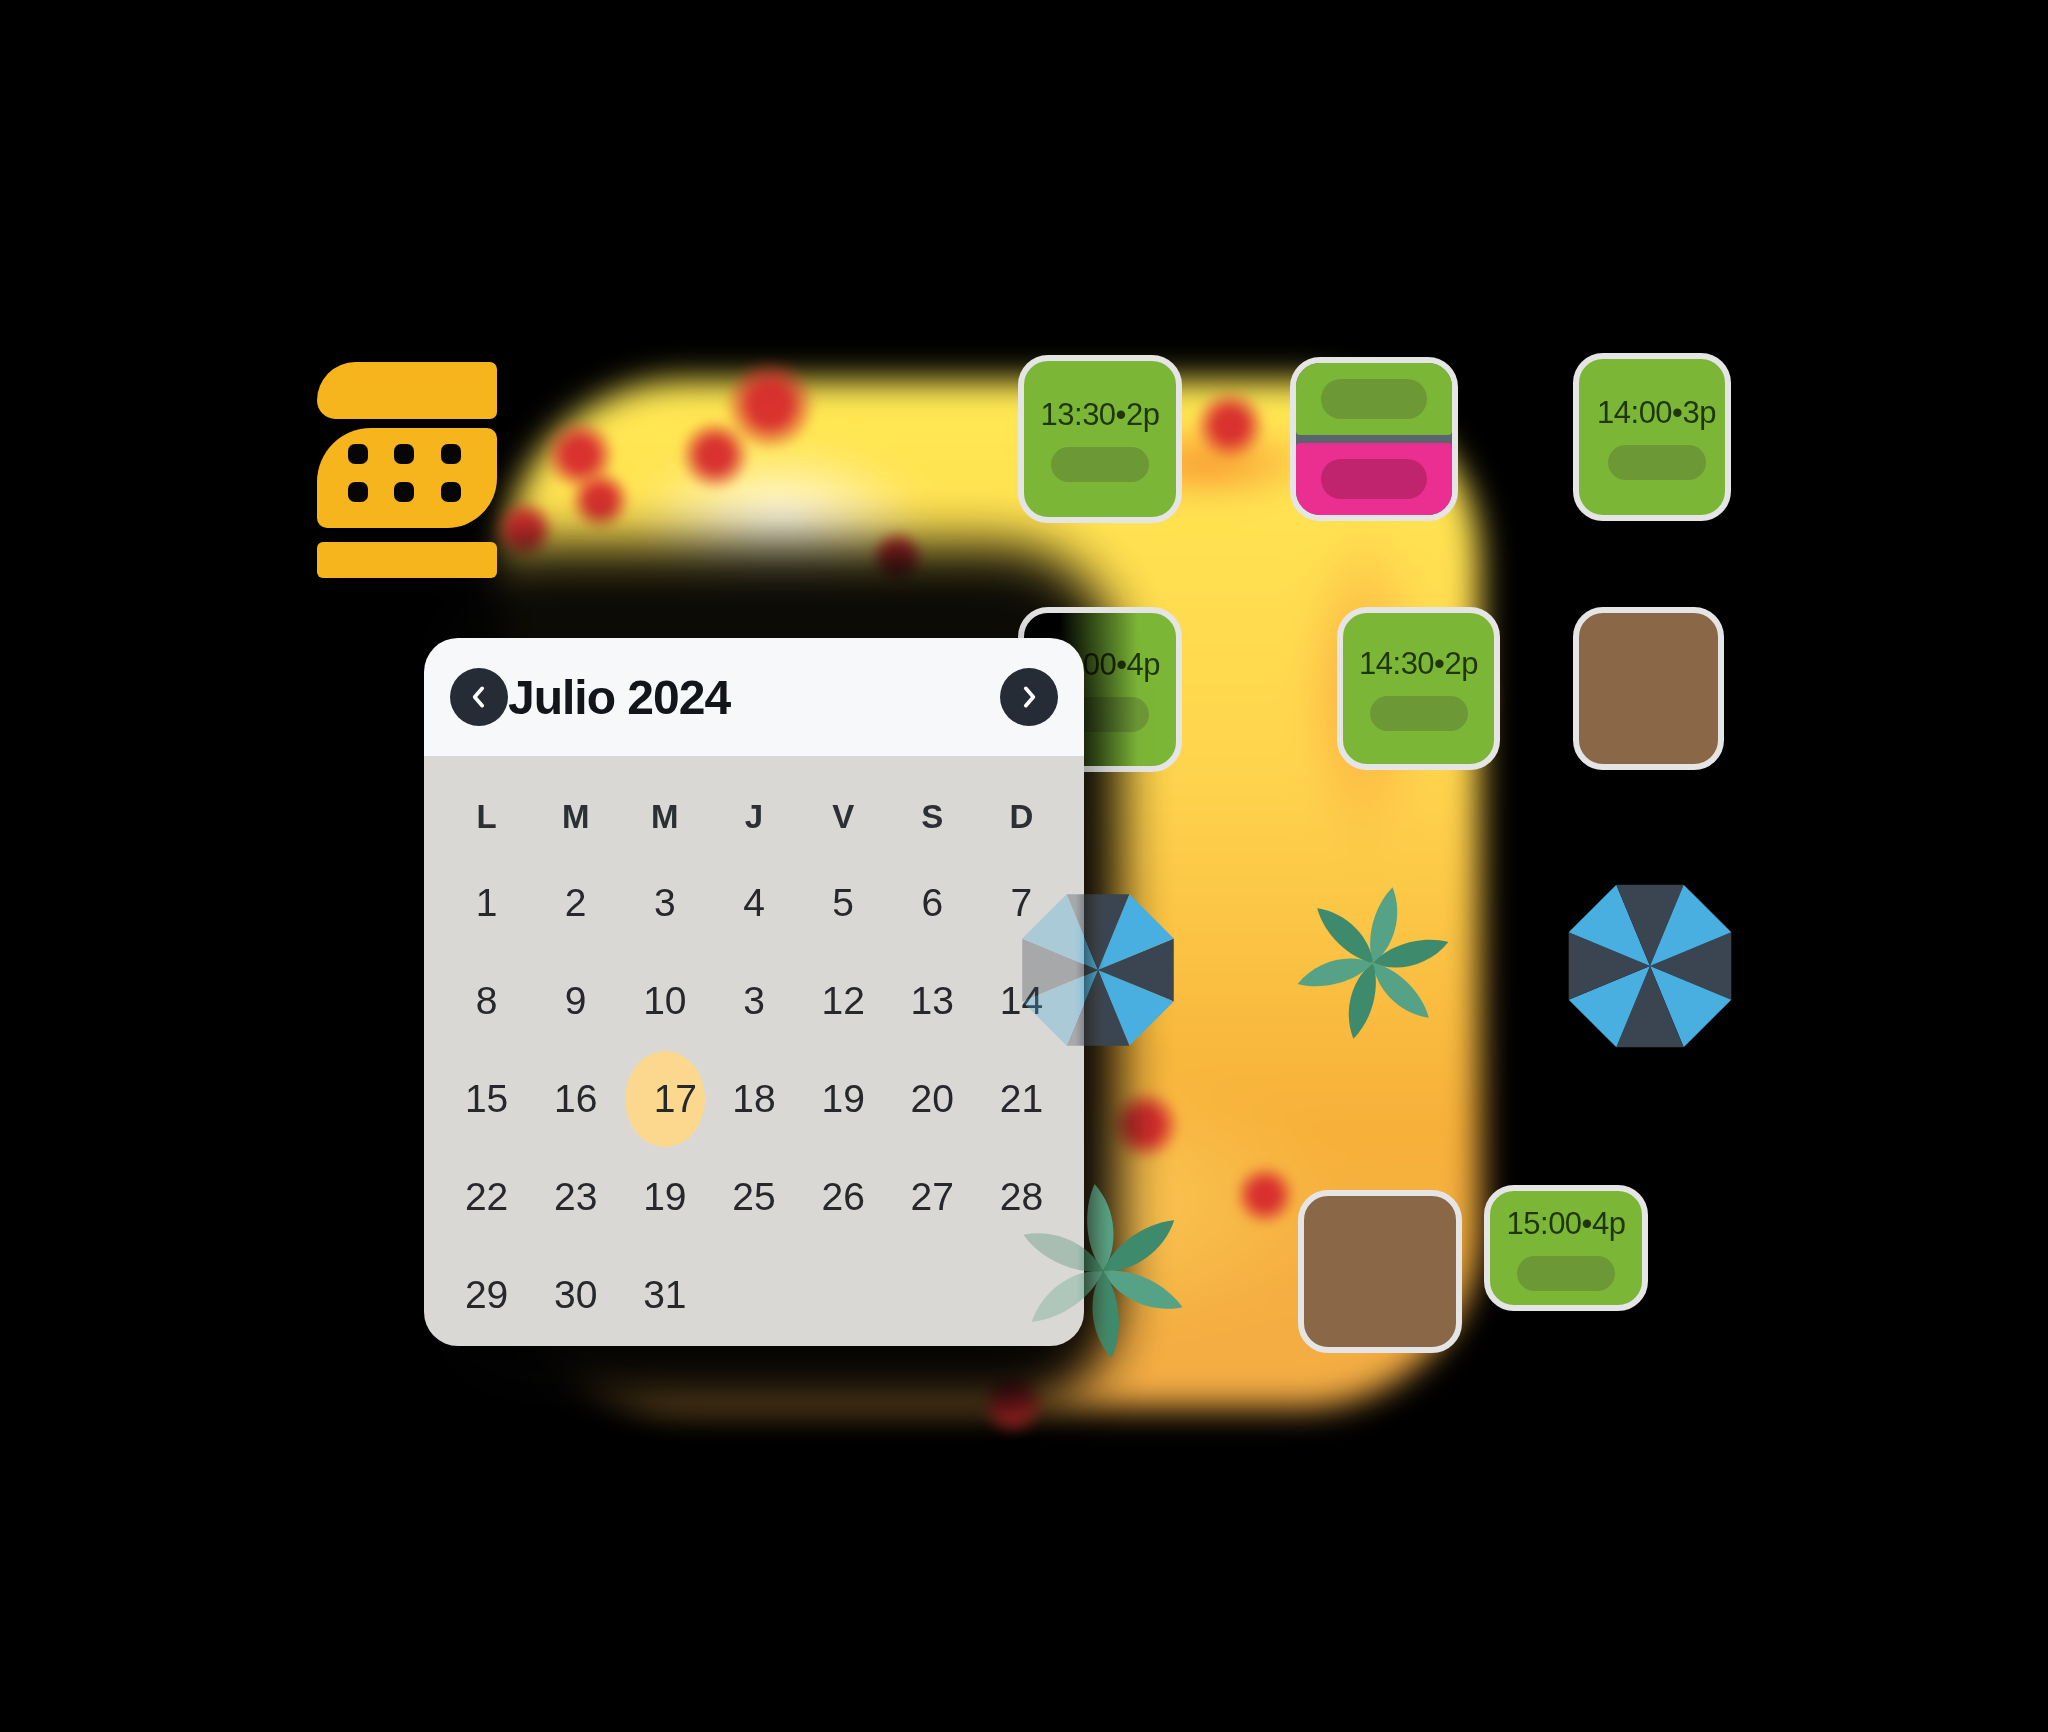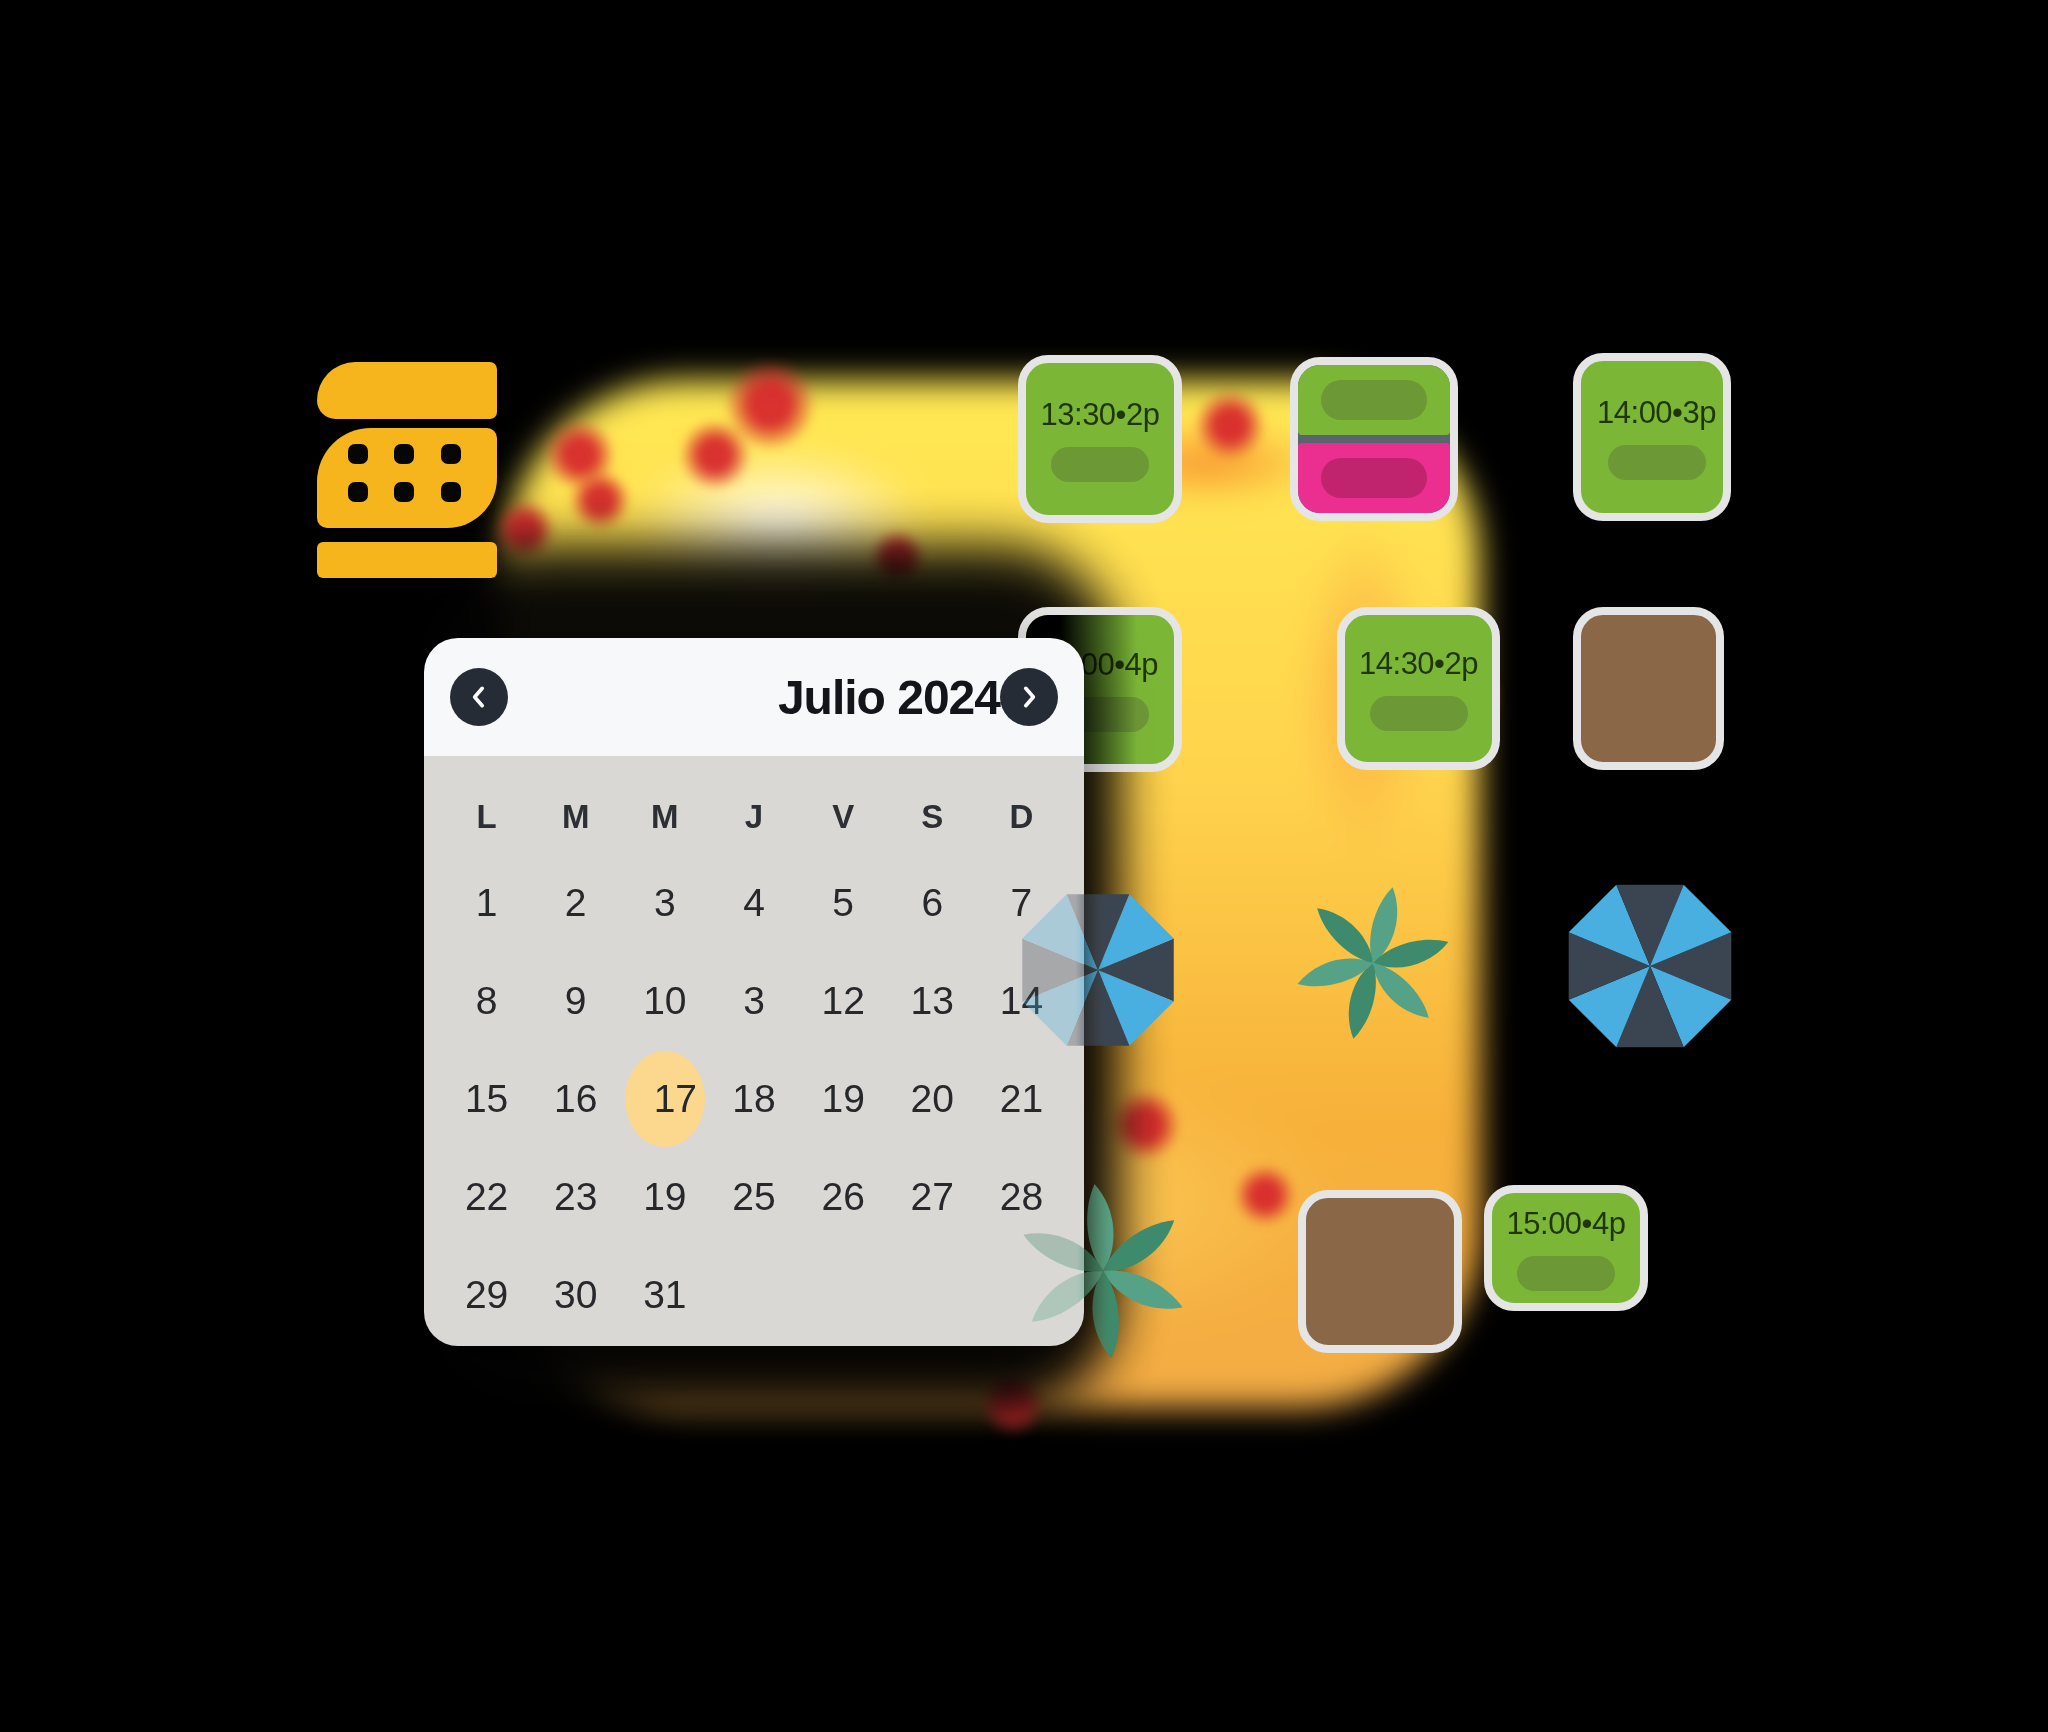--- a/index.html
+++ b/index.html
@@ -37,36 +37,36 @@
   .logo .dot { position:absolute; width:20px; height:20px; border-radius:7px; background:#060606; }
 
   
   .calendar { position:absolute; left:424px; top:638px; width:660px; height:708px;
     border-radius:34px; overflow:hidden; z-index:6;
     box-shadow:0 24px 60px rgba(0,0,0,0.55); }
   .cal-header { height:118px; background:#f7f8fa; display:flex; align-items:center;
     padding:0 26px; }
   .nav-btn { width:58px; height:58px; border-radius:50%; background:#252c35; border:none;
     display:flex; align-items:center; justify-content:center; flex:0 0 auto; cursor:pointer; }
-  .cal-title { flex:1; text-align:right; font-size:48px; font-weight:bold;
+  .cal-title { flex:1; text-align:left; font-size:48px; font-weight:bold;
     letter-spacing:-1px; color:#12151a; }
   .cal-body { height:590px; background:#dad8d5; padding:24px 18px 0 18px;
     background-image:radial-gradient(closest-side at 18% 0%, rgba(255,255,255,0.5), rgba(255,255,255,0) 70%); }
   .cal-grid { display:grid; grid-template-columns:repeat(7,1fr);
     grid-template-rows:74px repeat(5,98px); }
   .dow { display:flex; align-items:center; justify-content:center;
     font-size:33px; font-weight:bold; color:#2c2f34; }
   .cell { position:relative; display:flex; align-items:center; justify-content:center;
     font-size:39px; color:#26282c; cursor:pointer; }
   .day-highlight { position:absolute; width:80px; height:96px; border-radius:50%;
     background:#fcd88e; left:50%; top:50%; transform:translate(-50%,-50%); }
   .day-num { position:relative;margin-left:21px; }
 
   
-  .table-card { position:absolute; z-index:4; border:8px solid #e5e5e5; border-radius:30px;
+  .table-card { position:absolute; z-index:4; border:6px solid #e5e5e5; border-radius:30px;
     background:#7cb637; display:flex; flex-direction:column; align-items:center;
     justify-content:center; gap:14px; overflow:hidden; cursor:pointer; }
   .table-card .t-label { font-size:31px; font-weight:500; color:#1f3608; letter-spacing:-0.5px; }
   .table-card .t-pill { width:98px; height:35px; border-radius:18px; background:#6d9836; }
   .table-card.brown { background:#8a6747; }
 
   .table-card.split { gap:0; padding:0; justify-content:space-between; background:#59646f; }
   .table-card.split .half { width:100%; height:calc(50% - 4px); display:flex;
     align-items:center; justify-content:center; }
   .table-card.split .half.green { background:#7cb637; border-radius:14px 14px 4px 4px; }

